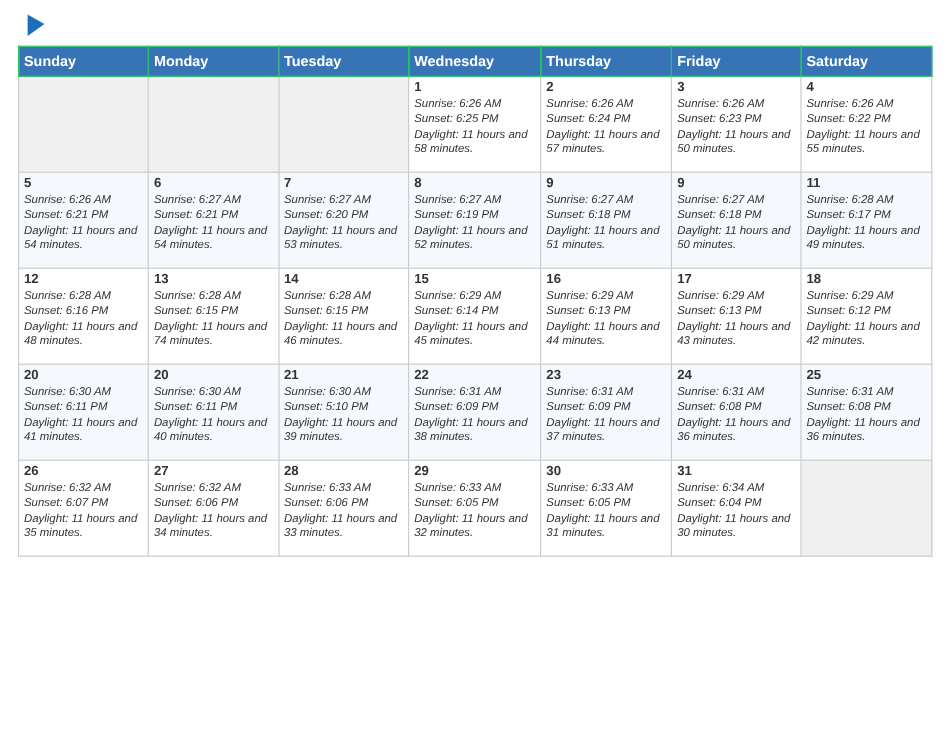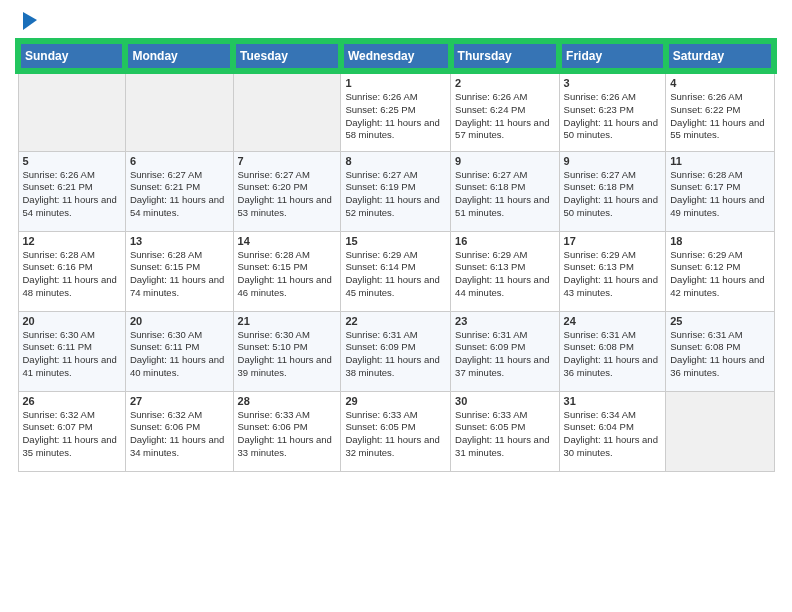--- a/index.html
+++ b/index.html
@@ -43,21 +43,21 @@
       width: 100%;
       border-collapse: collapse;
       border: 1px solid #ccc;
     }
     .calendar th {
       background: #3674b5;
       color: #fff;
       font-size: 12px;
       padding: 5px 4px;
       text-align: left;
-      border: 6px solid #22c55e;
+      border: 1px solid #22c55e;
       font-weight: bold;
     }
     .calendar td {
       vertical-align: top;
       border: 1px solid #ccc;
       padding: 3px 4px;
       width: 113px;
       height: 80px;
       font-size: 9.5px;
       color: #333;
@@ -67,20 +67,21 @@
       background: #f5f8fc;
     }
     .day-num {
       font-weight: bold;
       font-size: 11px;
       margin-bottom: 2px;
       display: block;
     }
     .cell-content {
       line-height: 1.35;
+      font-style: italic;
     }
     .empty-cell {
       background: #f0f0f0 !important;
     }
   </style>
 </head>
 <body>
 
 <div class="container">
   <div class="header">

